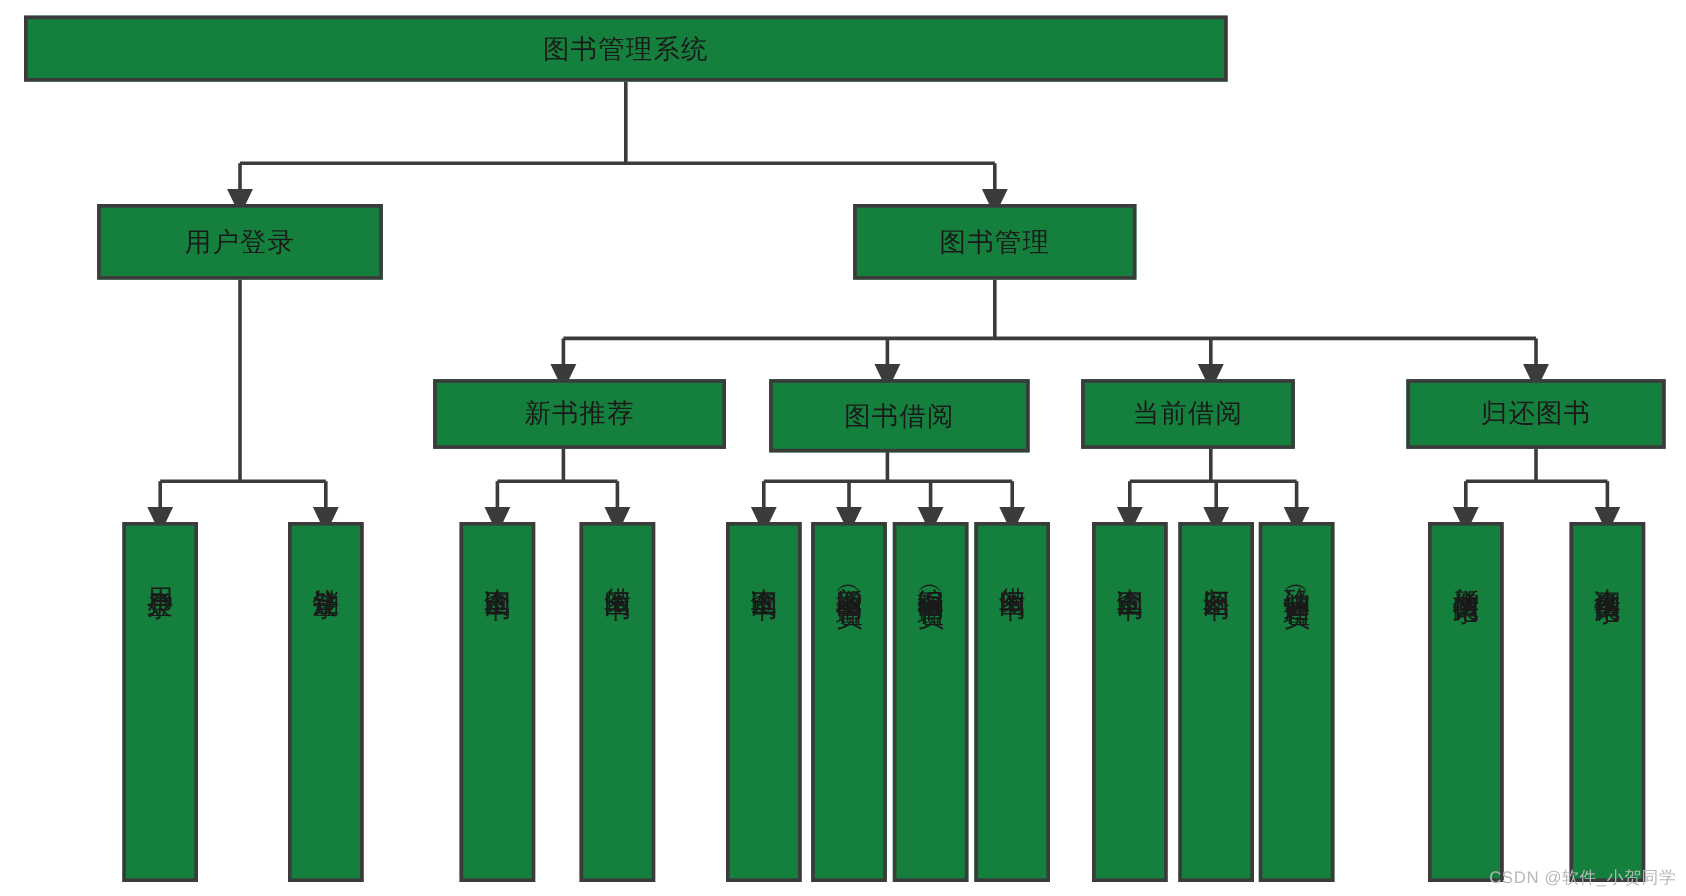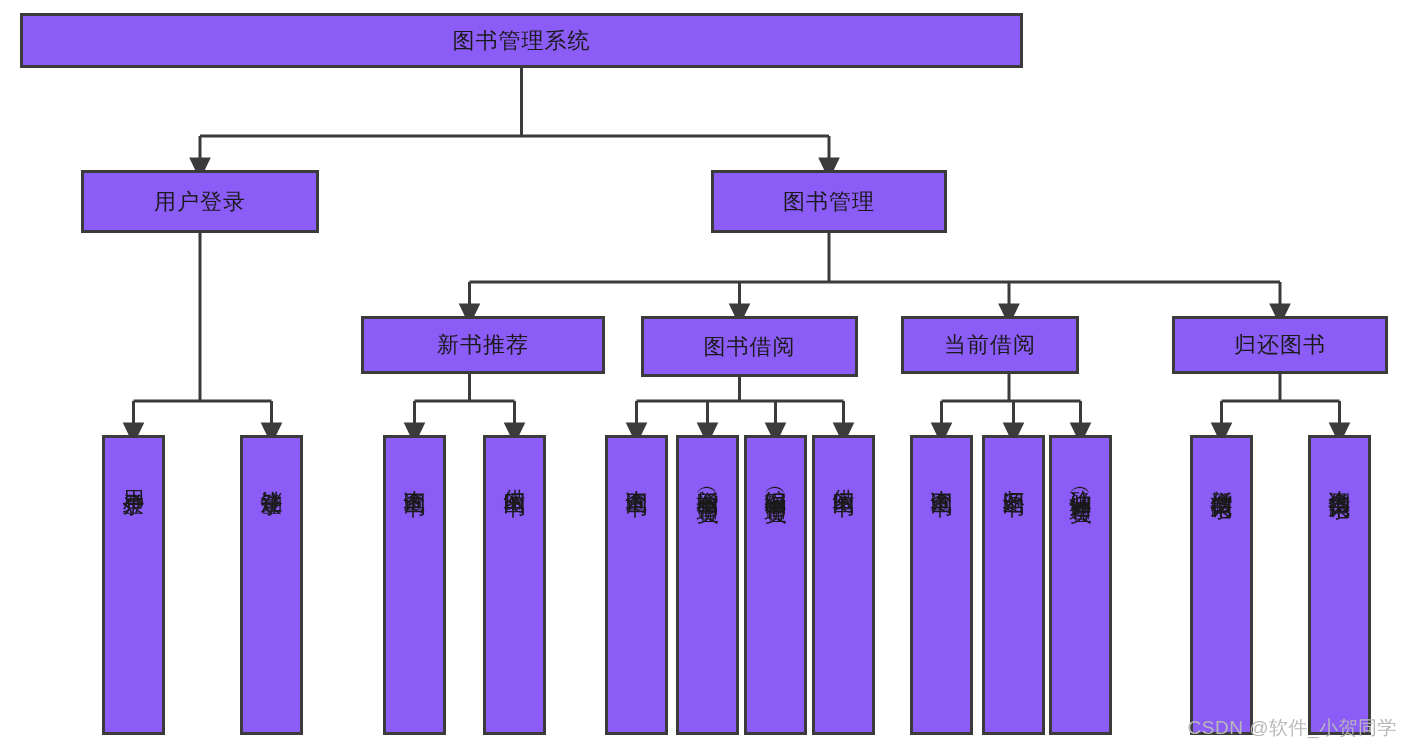--- a/index.html
+++ b/index.html
@@ -22,21 +22,21 @@
     left: 0;
     top: 0;
     width: 1405px;
     height: 747px;
     pointer-events: none;
   }
   .node {
     position: absolute;
     box-sizing: border-box;
     border: 3px solid #4d7c0f;
-    background: #8b5cf6;
+    background: #15803d;
     display: flex;
     align-items: center;
     justify-content: center;
     color: #1a1a1a;
     text-align: center;
   }
   .node.horiz {
     font-size: 22px;
     letter-spacing: 1px;
   }
@@ -50,21 +50,21 @@
     text-orientation: upright;
     font-size: 22px;
     line-height: 1.28;
     letter-spacing: 2px;
     white-space: nowrap;
   }
   .watermark {
     position: absolute;
     right: 8px;
     bottom: 6px;
-    font-size: 19px;
+    font-size: 14px;
     color: #b9b9b9;
     letter-spacing: 0.5px;
     white-space: nowrap;
   }
 </style>
 </head>
 <body>
 
 <div id="canvas">
   <svg id="edges">

